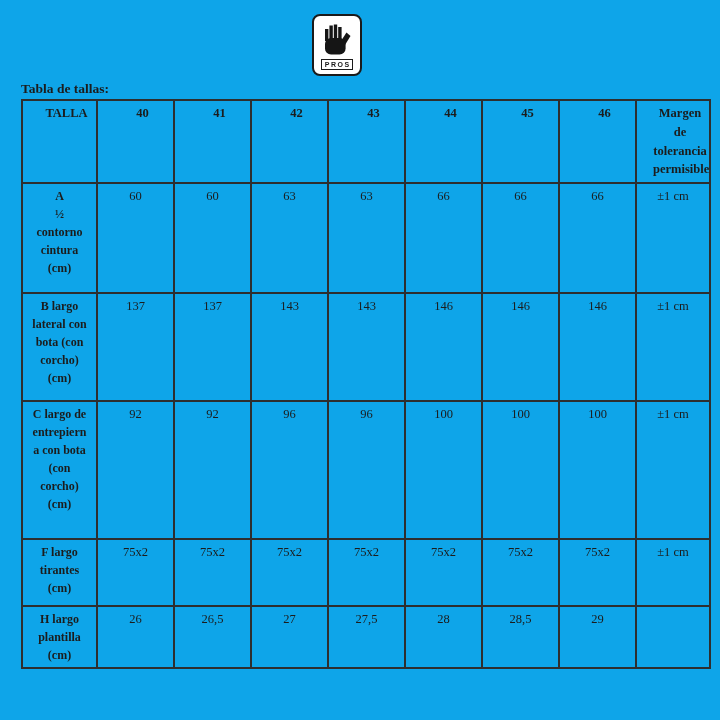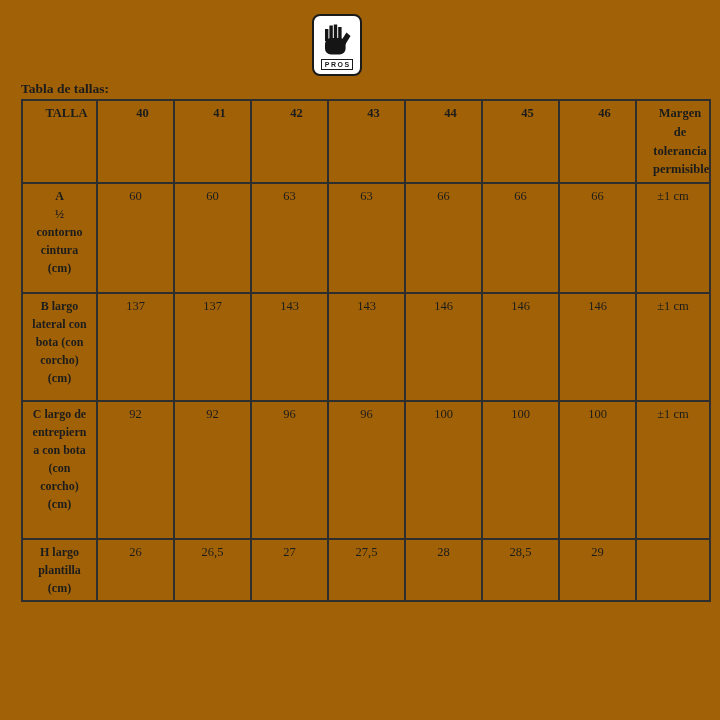--- a/index.html
+++ b/index.html
@@ -1,18 +1,18 @@
 <!DOCTYPE html>
 <html><head>
 <meta charset="utf-8">
 <style>
   html,body { margin:0; padding:0; }
   .page {
     position:relative; width:720px; height:720px;
-    background:#a16207; overflow:hidden;
+    background:#0ea5e9; overflow:hidden;
     font-family:"Liberation Serif","DejaVu Serif",serif;
     color:#1c1c1c;
   }
   
   .logo {
     position:absolute; left:312px; top:14px;
     width:50px; height:62px; box-sizing:border-box;
     border:2.5px solid #1a1a1a; border-radius:8px;
     background:#fff;
     display:flex; flex-direction:column; align-items:center; justify-content:flex-end;
@@ -145,20 +145,33 @@
 (cm)</th>
         <td>92</td>
         <td>92</td>
         <td>96</td>
         <td>96</td>
         <td>100</td>
         <td>100</td>
         <td>100</td>
         <td>±1 cm</td>
       </tr>
+      <tr class="row-f">
+        <th class="row-label">F largo
+tirantes
+(cm)</th>
+        <td>75x2</td>
+        <td>75x2</td>
+        <td>75x2</td>
+        <td>75x2</td>
+        <td>75x2</td>
+        <td>75x2</td>
+        <td>75x2</td>
+        <td>±1 cm</td>
+      </tr>
       <tr class="row-h">
         <th class="row-label">H largo
 plantilla
 (cm)</th>
         <td>26</td>
         <td>26,5</td>
         <td>27</td>
         <td>27,5</td>
         <td>28</td>
         <td>28,5</td>

